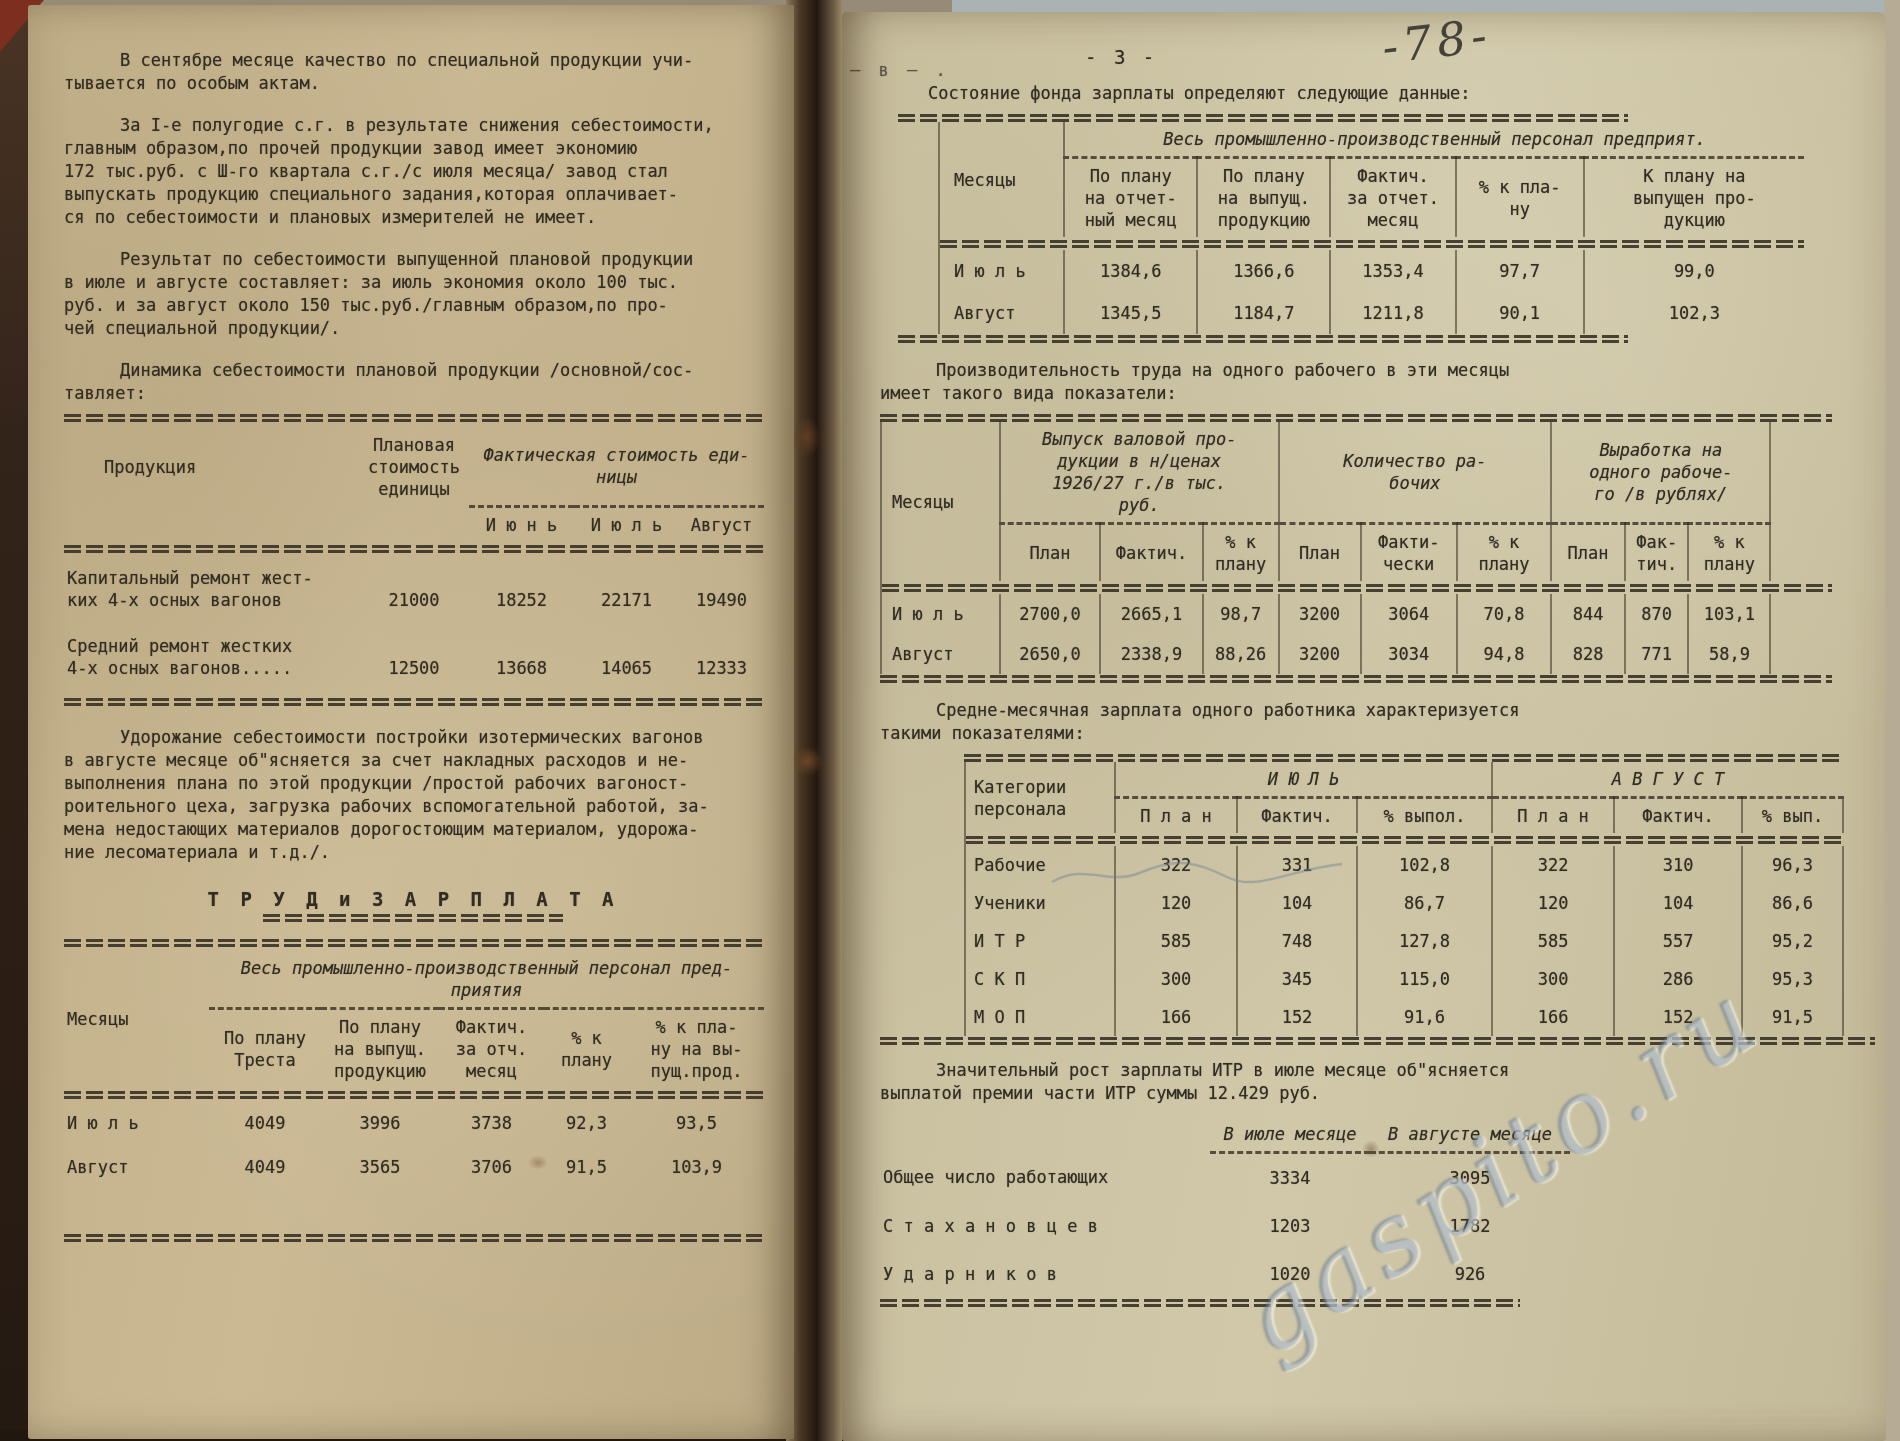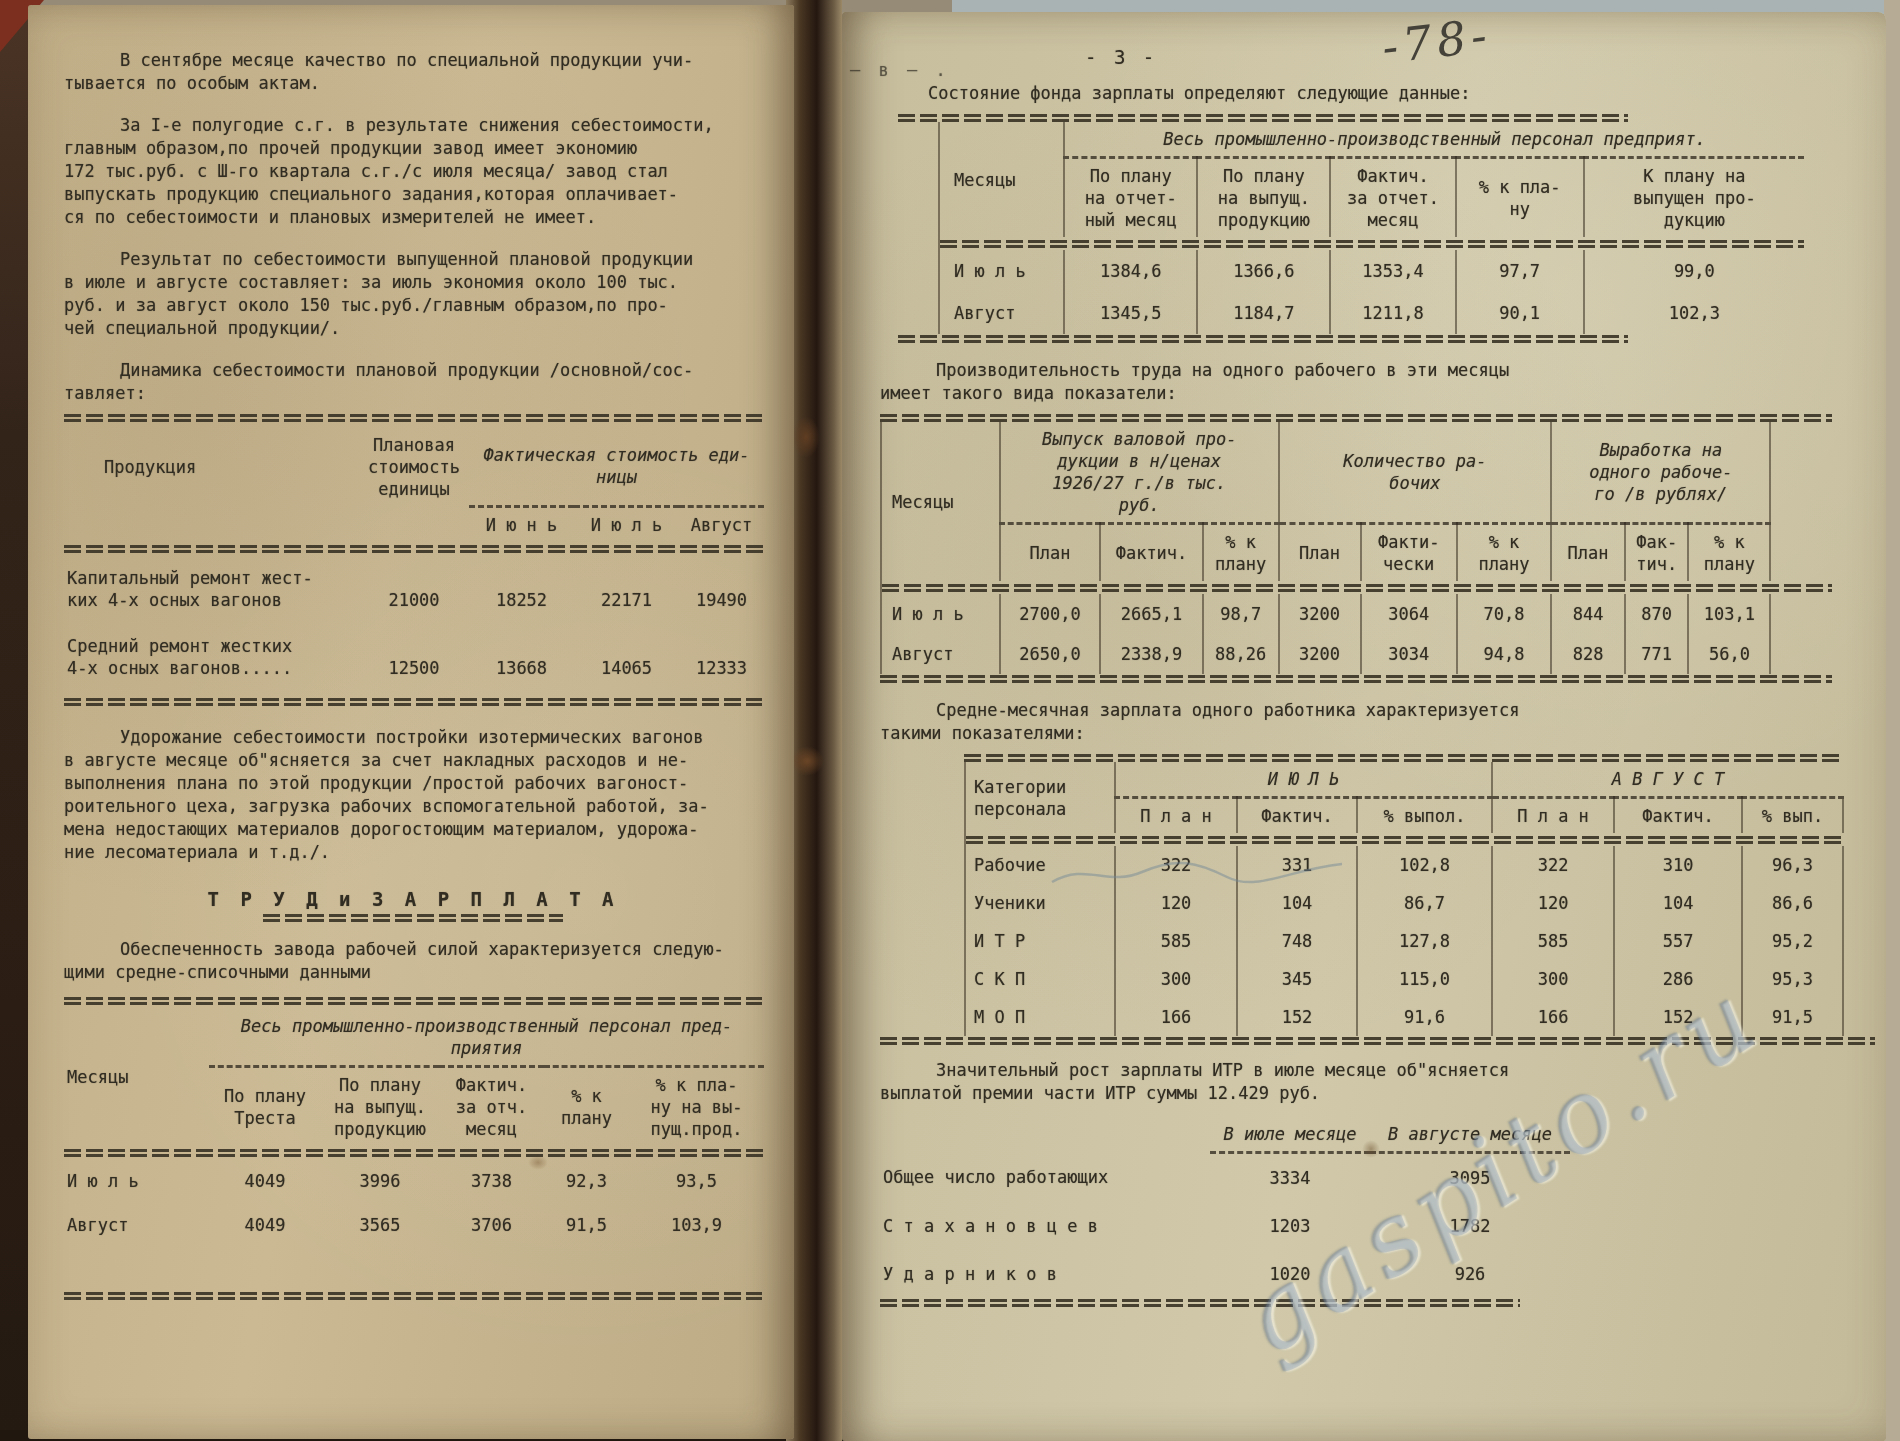--- a/index.html
+++ b/index.html
@@ -171,22 +171,20 @@
     <p class="doc">Удорожание себестоимости постройки изотермических вагонов
 в августе месяце об"ясняется за счет накладных расходов и не-
 выполнения плана по этой продукции /простой рабочих вагоност-
 роительного цеха, загрузка рабочих вспомогательной работой, за-
 мена недостающих материалов дорогостоющим материалом, удорожа-
 ние лесоматериала и т.д./.</p>
 
     <div class="heading">Т Р У Д  и  З А Р П Л А Т А</div>
     <div class="rx under"></div>
 
-    <p class="doc" style="margin-bottom:12px">Обеспеченность завода рабочей силой характеризуется следую-
-щими средне-списочными данными</p>
 
     <div class="rx w100"></div>
     <table class="t tB">
       <colgroup>
           <col style="width:145px">
           <col style="width:112px">
           <col style="width:118px">
           <col style="width:105px">
           <col style="width:85px">
           <col style="width:135px">
@@ -367,21 +365,21 @@
         <tr class="dat">
           <td class="lab vl" style="padding-left:10px">Август</td>
           <td class="vl">2650,0</td>
           <td class="vl">2338,9</td>
           <td class="vl">88,26</td>
           <td class="vl">3200</td>
           <td class="vl">3034</td>
           <td class="vl">94,8</td>
           <td class="vl">828</td>
           <td class="vl">771</td>
-          <td class="vl">56,0</td>
+          <td class="vl">58,9</td>
           <td class="vl"></td>
         </tr>
       </tbody>
     </table>
     <div class="rx" style="width:952px;margin-bottom:16px"></div>
 
     <p class="doc" style="margin-bottom:8px">Средне-месячная зарплата одного работника характеризуется
 такими показателями:</p>
 
     <div class="rx" style="width:878px;margin-left:84px"></div>

